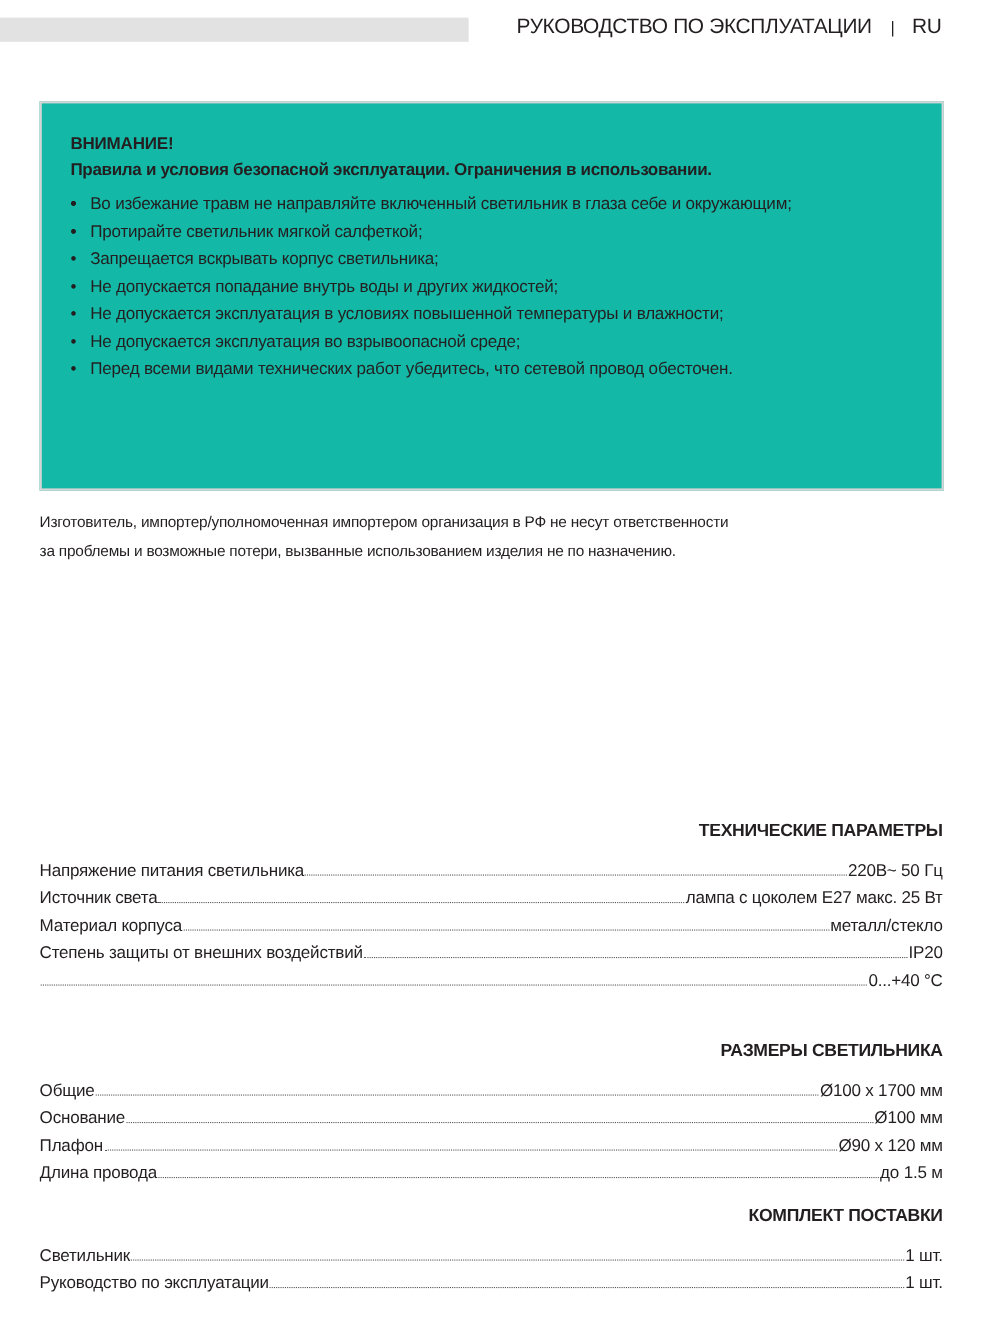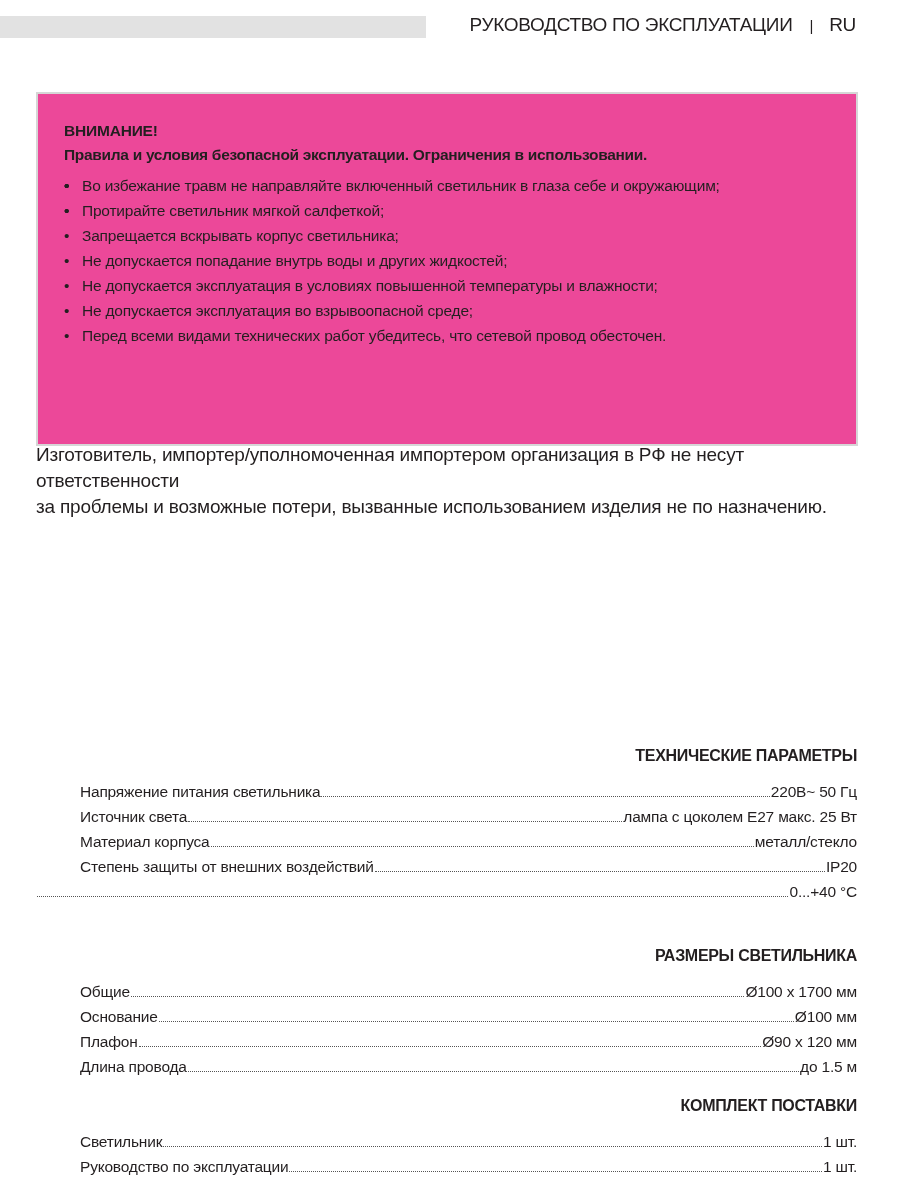--- a/index.html
+++ b/index.html
@@ -3,33 +3,33 @@
   <meta charset="utf-8">
   <style>
     * { box-sizing: border-box; margin: 0; padding: 0; }
     html, body { width: 900px; height: 1200px; background: #ffffff; overflow: hidden; }
     body { font-family: "Liberation Sans", sans-serif; color: #231f20; position: relative; }
 
     .top-bar { position: absolute; left: 0; top: 16px; width: 426px; height: 22px; background: #e2e2e2; }
     .header-title { position: absolute; right: 44px; top: 14px; font-size: 19px; letter-spacing: -0.3px; white-space: nowrap; color: #231f20; display: flex; align-items: center; }
     .header-title .sep { margin: 0 16px 0 17px; font-size: 15px; }
 
-    .warn-box { position: absolute; left: 36px; top: 92px; width: 822px; height: 354px; background: #ec4899; border: 2px solid #d6d6d6; padding: 25px 26px 0 26px; }
+    .warn-box { position: absolute; left: 36px; top: 92px; width: 822px; height: 354px; background: #14b8a6; border: 2px solid #d6d6d6; padding: 25px 26px 0 26px; }
     .warn-title { font-weight: bold; font-size: 15.5px; line-height: 24px; letter-spacing: -0.2px; }
     .warn-subtitle { font-weight: bold; font-size: 15.5px; line-height: 24px; letter-spacing: -0.3px; margin-bottom: 6px; }
     .warn-list { list-style: none; }
     .warn-list li { font-size: 15.5px; line-height: 25px; letter-spacing: -0.2px; padding-left: 18px; position: relative; white-space: nowrap; }
     .warn-list li .bullet { position: absolute; left: 0; top: 0; }
 
-    .disclaimer { position: absolute; left: 36px; top: 442px; width: 830px; font-size: 19px; line-height: 26px; letter-spacing: -0.2px; }
+    .disclaimer { position: absolute; left: 36px; top: 461px; width: 830px; font-size: 14px; line-height: 26px; letter-spacing: -0.2px; }
 
     .section { position: absolute; left: 36px; width: 821px; text-align: right; }
     .section-title { font-weight: bold; font-size: 16px; letter-spacing: -0.3px; line-height: 20px; margin-bottom: 13px; }
     .spec-row { display: flex; align-items: baseline; font-size: 15.5px; line-height: 25px; letter-spacing: -0.2px; white-space: nowrap; overflow: hidden; }
-    .spec-row .label { flex: 0 0 auto; margin-left: 44px; }
+    .spec-row .label { flex: 0 0 auto; }
     .spec-row .dots { flex: 1 1 auto; overflow: hidden; border-bottom: 1.5px dotted #555; margin: 0 1px 5px 1px; height: 1px; }
     .spec-row .value { flex: 0 0 auto; }
 
     #sec-tech { top: 746px; }
     #sec-dims { top: 946px; }
     #sec-kit { top: 1096px; }
   </style>
 </head>
 <body>
 

